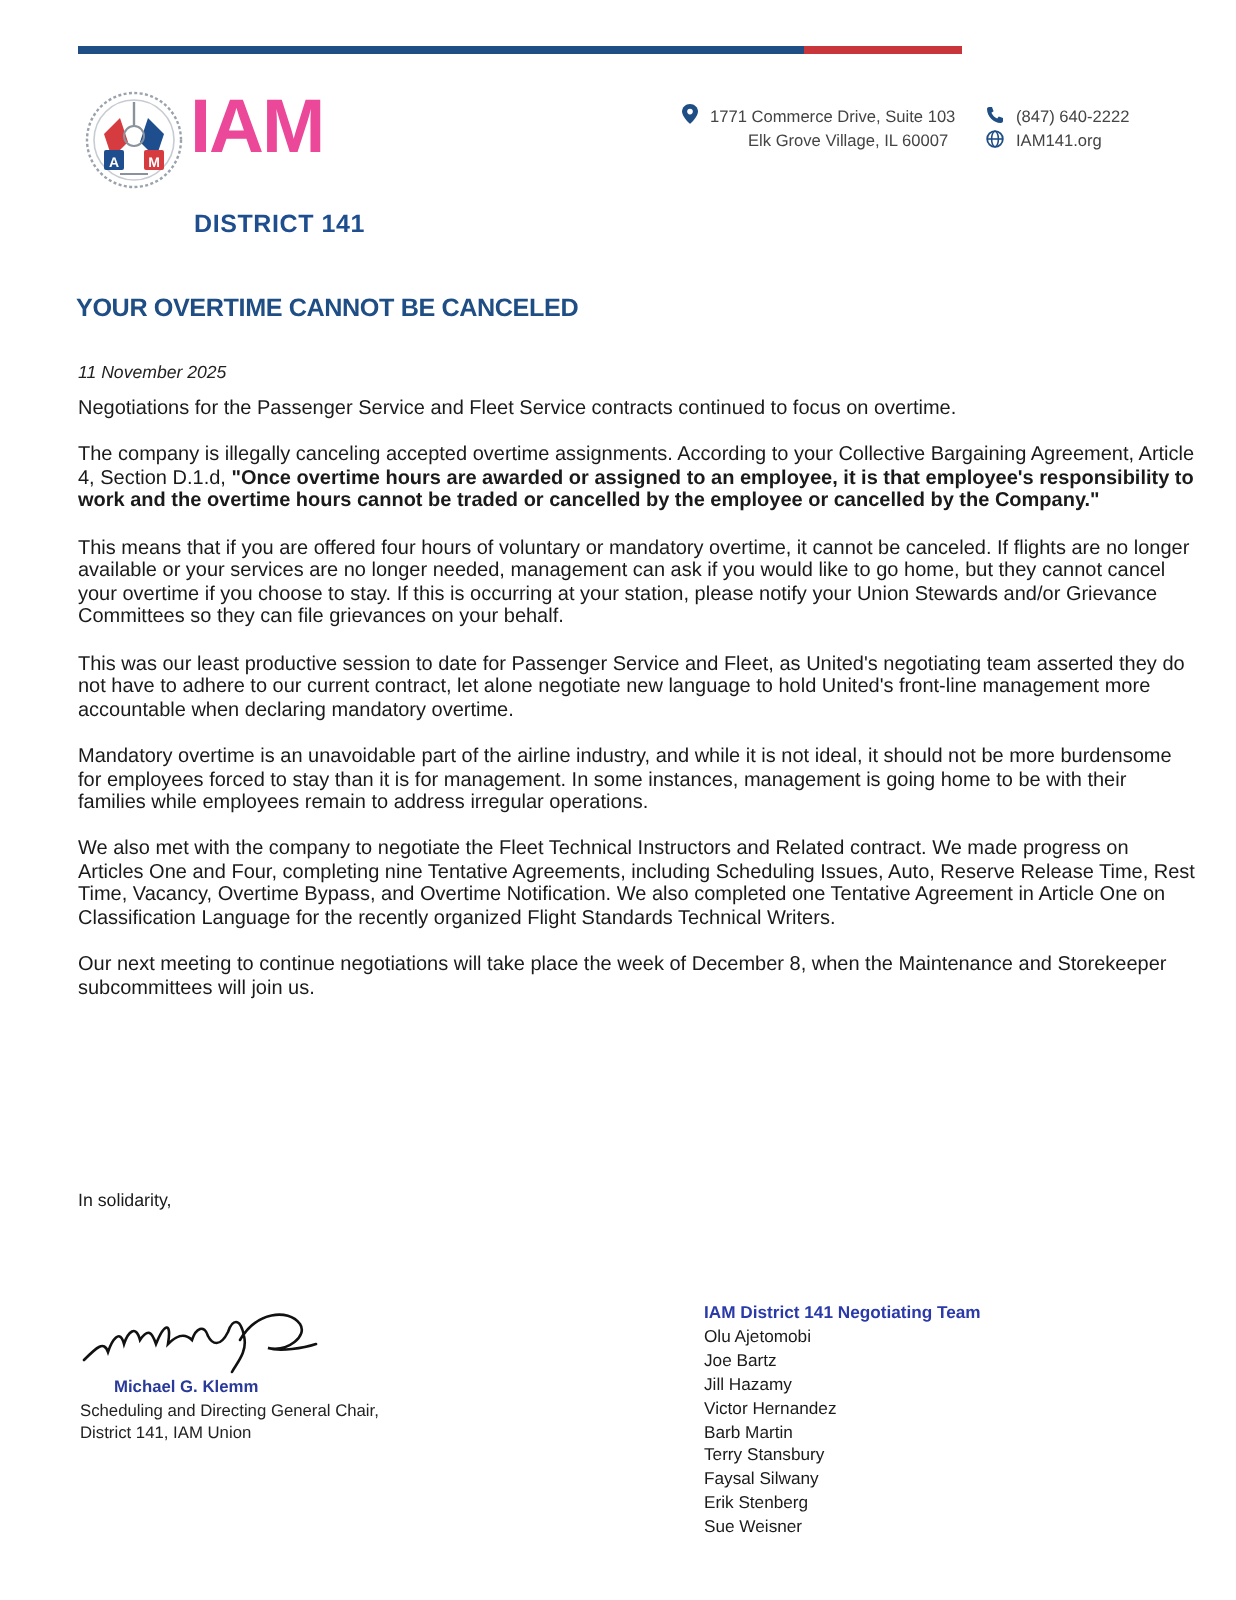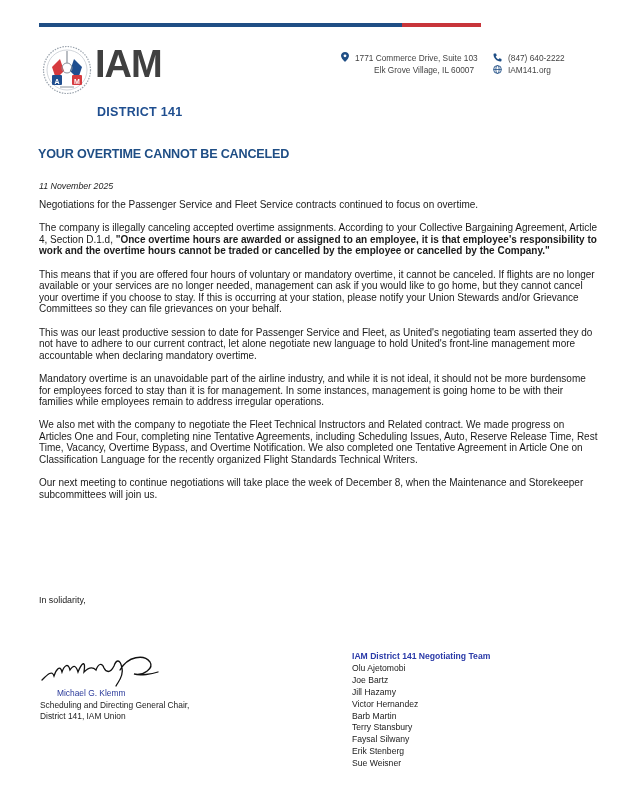--- a/index.html
+++ b/index.html
@@ -9,21 +9,21 @@
     }
     .topbar { position: absolute; left: 39px; top: 23px; width: 442px; height: 4px; display: flex; }
     .topbar .blue { flex: 0 0 363px; background: #1f4e85; }
     .topbar .red { flex: 1; background: #c8353a; }
 
     .logo { position: absolute; left: 42px; top: 45px; width: 150px; height: 70px; }
     .seal { position: absolute; left: 0; top: 0; width: 50px; height: 50px; }
     .iam-word {
       position: absolute; left: 53px; top: 0px;
       font-family: "Liberation Sans", sans-serif; font-weight: bold;
-      font-size: 38px; line-height: 38px; color: #404040; letter-spacing: -1px;
+      font-size: 38px; line-height: 38px; color: #ec4899; letter-spacing: -1px;
     }
     .district {
       position: absolute; left: 55px; top: 38px;
       font-family: "Liberation Sans", sans-serif; font-weight: bold;
       font-size: 12.5px; color: #1f4e8f; letter-spacing: 0.3px; margin-top: 22px;
     }
 
     .contact { position: absolute; top: 52px; font-size: 8.3px; color: #444; line-height: 12px; }
     .contact.addr { left: 340px; }
     .contact.phone { left: 493px; }
@@ -41,21 +41,21 @@
       position: absolute; left: 39px; top: 199px; width: 560px;
       font-size: 10px; line-height: 11.6px; color: #1a1a1a;
     }
     .body-text p { margin: 0 0 11.6px 0; }
     .body-text b { font-weight: bold; }
 
     .closing { position: absolute; left: 39px; top: 595px; font-size: 8.9px; color: #1a1a1a; }
 
     .signature { position: absolute; left: 40px; top: 650px; width: 130px; height: 38px; }
     .signer { position: absolute; left: 40px; top: 688px; font-size: 8.4px; line-height: 11.5px; color: #222; }
-    .signer .name { font-weight: normal; color: #2a3a9a; padding-left: 17px; }
+    .signer .name { font-weight: bold; color: #2a3a9a; padding-left: 17px; }
 
     .team { position: absolute; left: 352px; top: 651px; font-size: 8.6px; line-height: 11.9px; color: #1a1a1a; }
     .team .team-title { font-weight: bold; color: #2a3aa8; }
   </style>
 </head>
 <body>
 
 <div class="topbar">
   <div class="blue"></div>
   <div class="red"></div>

